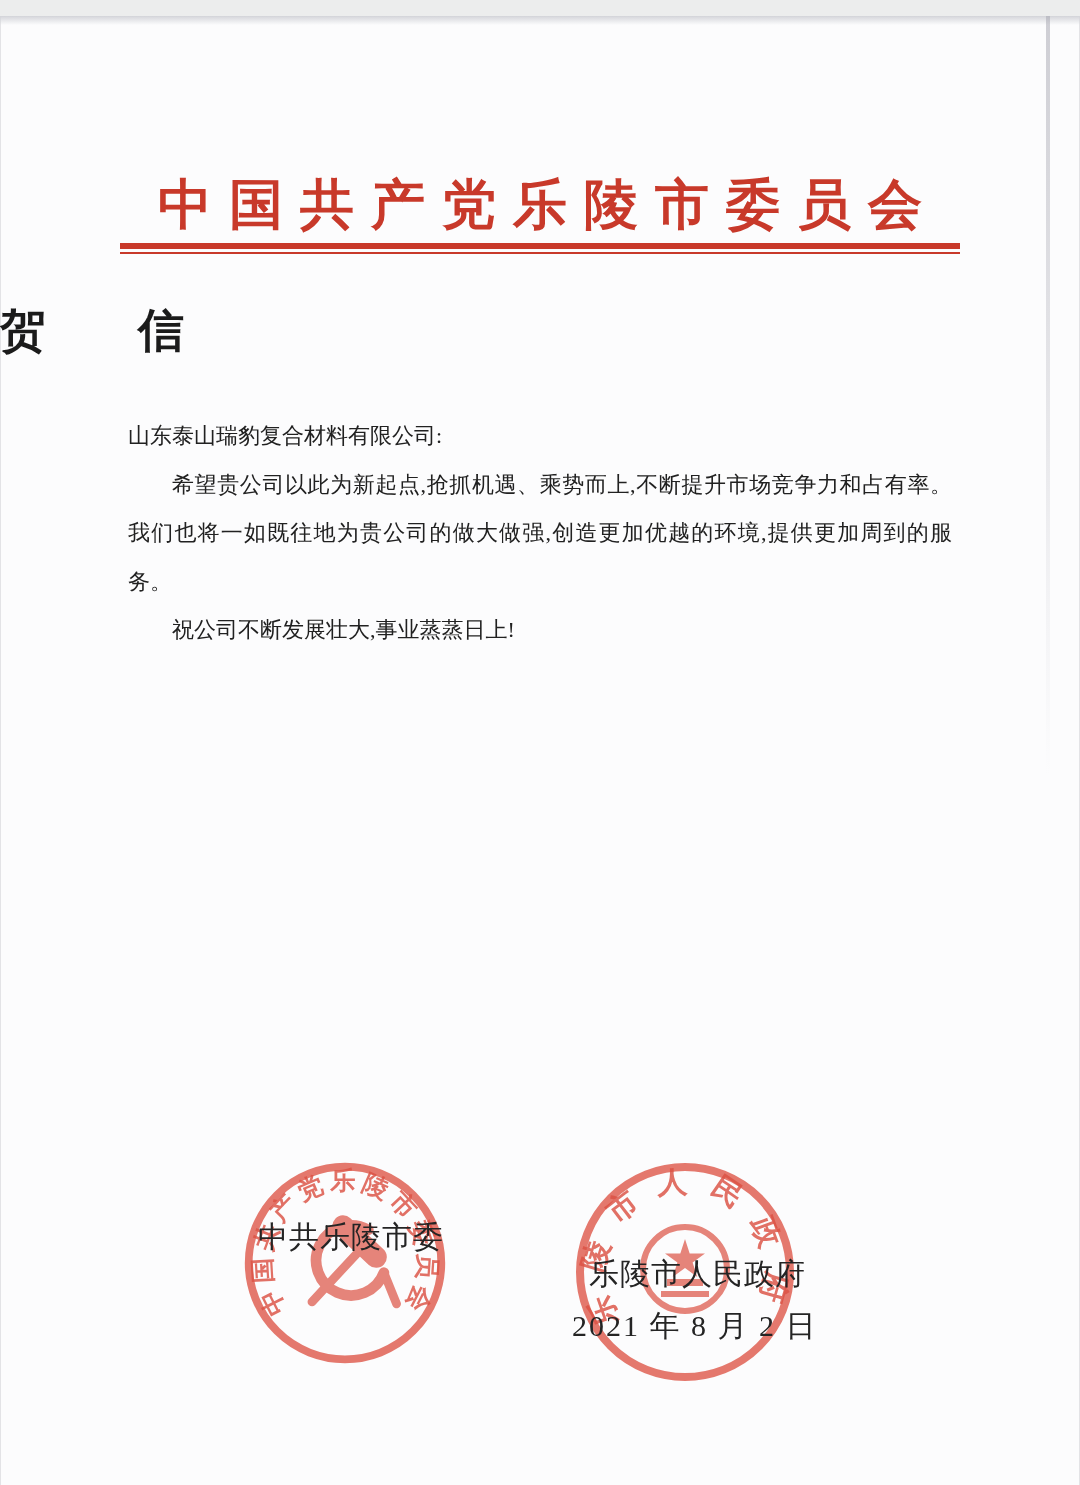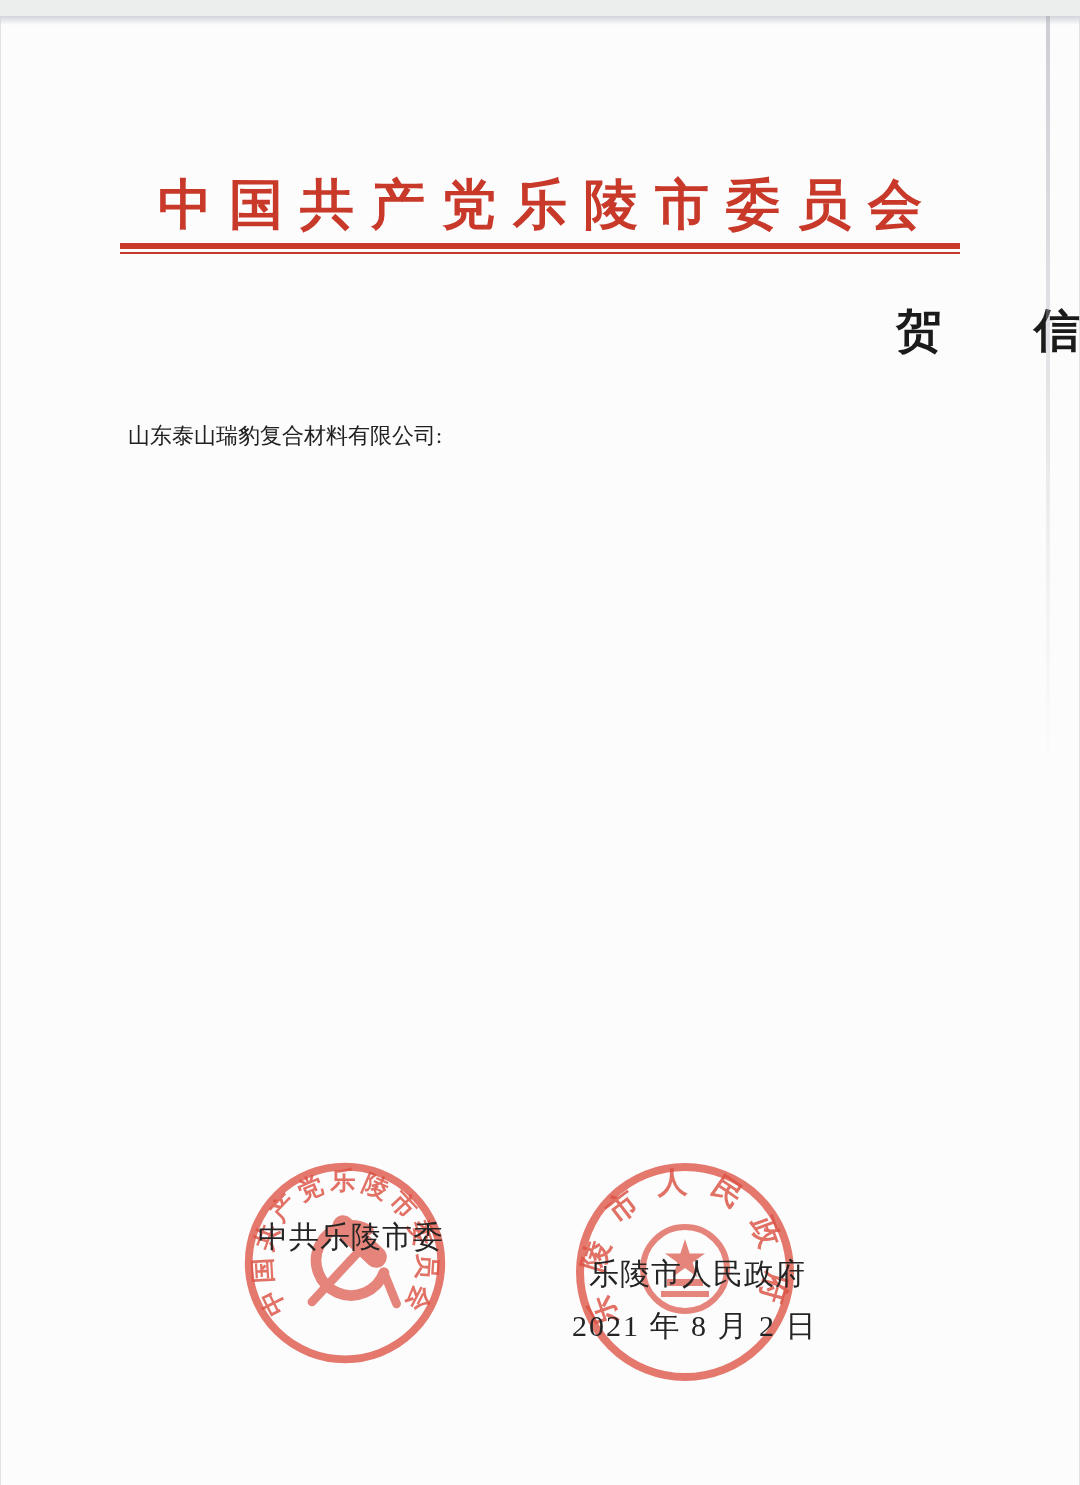--- a/index.html
+++ b/index.html
@@ -29,21 +29,21 @@
     color:#c8392a;
     letter-spacing:17px;
     text-indent:17px;
     white-space:nowrap;
   }
   .rule{width:840px;margin:7px auto 0 auto;}
   .rule-thick{height:6px;background:#c8392a;}
   .rule-thin{height:2px;background:#c8392a;margin-top:3px;}
   .letter-title{
     margin:50px 0 0 0;
-    text-align:right;
+    text-align:left;
     font-size:46px;line-height:54px;
     font-weight:700;
     color:#1b1b1b;
     white-space:pre;
   }
   .body-block{
     width:824px;
     margin:54px auto 0 auto;
     font-size:22px;
     line-height:48.5px;
@@ -84,20 +84,22 @@
 
   <div class="rule">
     <div class="rule-thick"></div>
     <div class="rule-thin"></div>
   </div>
 
   <h2 class="letter-title">贺　　信</h2>
 
   <div class="body-block">
     <p class="salutation">山东泰山瑞豹复合材料有限公司:</p>
+    <p class="para">希望贵公司以此为新起点,抢抓机遇、乘势而上,不断提升市场竞争力和占有率。我们也将一如既往地为贵公司的做大做强,创造更加优越的环境,提供更加周到的服务。</p>
+    <p class="para">祝公司不断发展壮大,事业蒸蒸日上!</p>
   </div>
 
   <div class="seal seal-left">
     <svg width="214" height="214" viewBox="0 0 220 220">
       <circle class="seal-ring" cx="110" cy="110" r="99" stroke-width="8"></circle>
       <defs>
         <path id="arcL" d="M 51.8 158.9 A 76 76 0 1 1 168.2 158.9"></path>
       </defs>
       <text class="seal-arc" font-size="26" letter-spacing="5">
         <textPath href="#arcL" startOffset="2">中国共产党乐陵市委员会</textPath>

